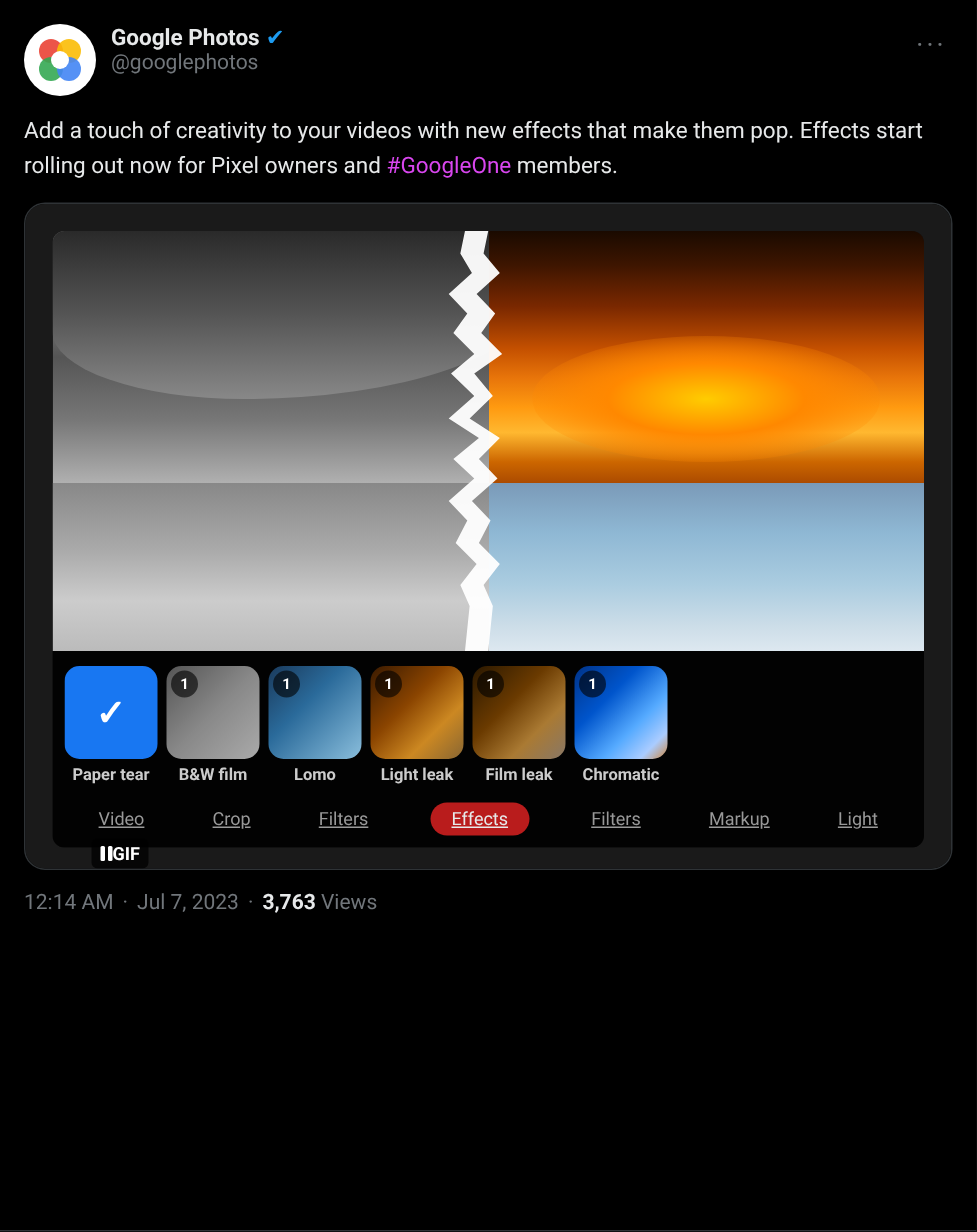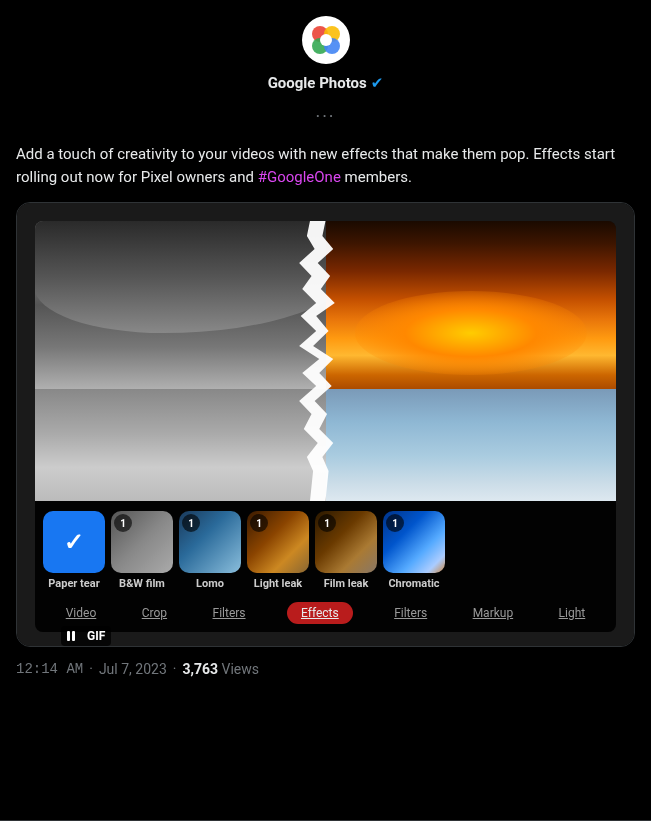--- a/index.html
+++ b/index.html
@@ -14,24 +14,23 @@
     .tweet-card {
       background: #000;
       color: #e7e9ea;
       width: 651px;
       min-height: 821px;
       padding: 16px;
       border-bottom: 1px solid #2f3336;
     }
     .tweet-header {
       display: flex;
-      align-items: center;
+      align-items: flex-start;
       margin-bottom: 12px;
       gap: 10px;
-      flex-direction: column;
     }
     .avatar {
       width: 48px;
       height: 48px;
       border-radius: 50%;
       background: #fff;
       flex-shrink: 0;
       display: flex;
       align-items: center;
       justify-content: center;
@@ -302,42 +301,41 @@
       bottom: 16px;
       left: 26px;
       background: rgba(0,0,0,0.75);
       color: #fff;
       font-size: 12px;
       font-weight: 700;
       padding: 3px 6px;
       border-radius: 4px;
       display: flex;
       align-items: center;
-      gap: 12px;
+      gap: 0;
     }
     .gif-badge .pause-icon {
       display: flex;
       gap: 2px;
     }
     .pause-bar {
       width: 3px;
       height: 10px;
       background: #fff;
       border-radius: 1px;
     }
     .tweet-footer {
       display: flex;
       gap: 6px;
       font-size: 14px;
       color: #71767b;
       align-items: center;
     }
     .tweet-time {
       color: #71767b;
-      font-family: Liberation Mono, monospace;
     }
     .tweet-dot {
       color: #71767b;
     }
     .tweet-views {
       color: #71767b;
     }
     .tweet-views strong {
       color: #e7e9ea;
       font-weight: 700;
@@ -357,20 +355,21 @@
         <circle cx="12" cy="24" r="8" fill="#34A853" opacity="0.9"></circle>
         <circle cx="24" cy="24" r="8" fill="#4285F4" opacity="0.9"></circle>
         <circle cx="18" cy="18" r="6" fill="#fff"></circle>
       </svg>
     </div>
     <div class="author-info">
       <div class="author-name-row">
         <span class="author-name">Google Photos</span>
         <span class="verified-badge">✔</span>
       </div>
+      <span class="author-handle">@googlephotos</span>
     </div>
     <div class="more-options">···</div>
   </div>
 
   <div class="tweet-text">
     <span>Add a touch of creativity to your videos with new effects that make them pop. Effects start rolling out now for Pixel owners and </span><a href="#">#GoogleOne</a><span> members.</span>
   </div>
 
   <div class="media-container">
     <div class="phone-screen">

